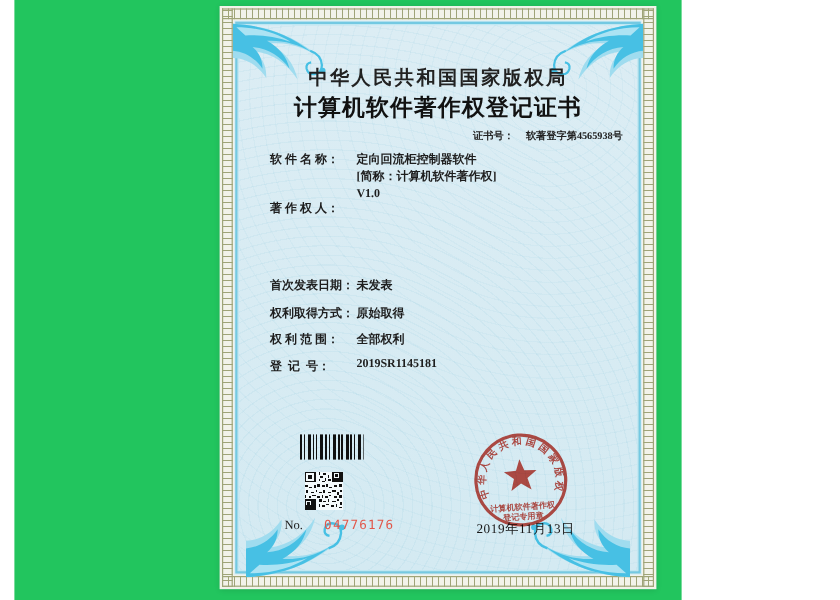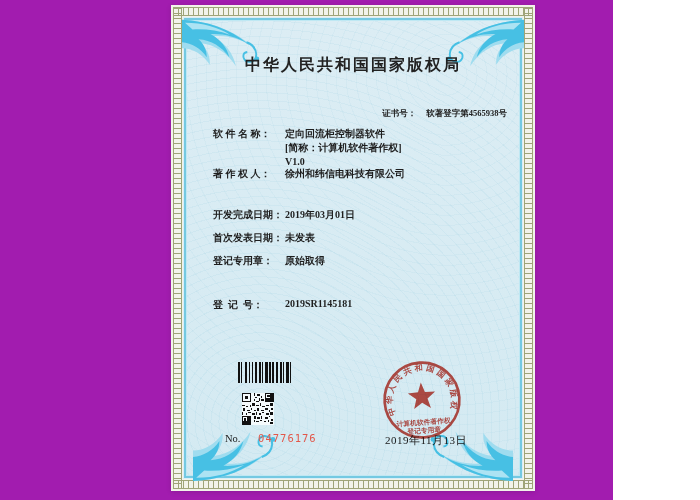--- a/index.html
+++ b/index.html
@@ -1,17 +1,17 @@
 <!DOCTYPE html>
 <html><head>
 <meta charset="utf-8">
 <style>
   html,body{margin:0;padding:0;background:#ffffff;}
-  #stage{position:relative;width:613px;height:500px;background:#a21caf;overflow:hidden;
-         font-family:"Liberation Serif","DejaVu Serif",serif;}
+  #stage{position:relative;width:556px;height:500px;background:#22c55e;overflow:hidden;
+         font-family:"Liberation Serif","DejaVu Serif",serif;margin-left:12px;}
   
   #cert{position:absolute;left:171px;top:5px;width:364px;height:486px;
         background:#f2f3ea;box-shadow:0 1px 5px rgba(0,0,0,.13);}
   
   .chain{position:absolute;z-index:1;}
   .chain.h{left:2px;right:2px;height:9px;
      background-image:linear-gradient(#9fa478,#9fa478),linear-gradient(#9fa478,#9fa478),
        repeating-linear-gradient(90deg,#9fa478 0 1px,rgba(159,164,120,0) 1px 5px);
      background-size:100% 1px,100% 1px,100% 100%;
      background-position:0 0,0 100%,0 0;background-repeat:no-repeat,no-repeat,repeat;}
@@ -101,45 +101,45 @@
       </svg>
     <svg class="flr" style="right:11px;bottom:10px" width="118" height="56" viewBox="0 0 120 70">
       <g transform="translate(120,70) scale(-1,-1)">
           <use href="#flourish-art"></use>
         </g>
       </svg>
 
     <div class="content">
 
       <div id="authority">中华人民共和国国家版权局</div>
+      <div id="cert-title">计算机软件著作权登记证书</div>
       <div id="certno"><span>证书号：</span><span class="sp"></span><span>软著登字第4565938号</span></div>
 
       <div class="row row1" style="top:122px">
         <span class="lbl">软 件 名 称：</span>
         <span class="val">
           <span class="vline">定向回流柜控制器软件</span>
           <span class="vline">[简称：计算机软件著作权]</span>
           <span class="vline">V1.0</span>
         </span>
       </div>
       <div class="row" style="top:162px">
         <span class="lbl">著 作 权 人：</span>
-        <span class="val">徐州和纬信电科技有限公司</span>
-      </div>
-      <div class="row" style="top:203px">
-        <span class="lbl">开发完成日期：</span>
-        <span class="val">2019年03月01日</span>
       </div>
       <div class="row" style="top:226px">
         <span class="lbl">首次发表日期：</span>
         <span class="val">未发表</span>
       </div>
       <div class="row" style="top:249px">
-        <span class="lbl">登记专用章：</span>
+        <span class="lbl">权利取得方式：</span>
         <span class="val">原始取得</span>
+      </div>
+      <div class="row" style="top:271px">
+        <span class="lbl">权 利 范 围：</span>
+        <span class="val">全部权利</span>
       </div>
       <div class="row" style="top:293px">
         <span class="lbl">登  记  号：</span>
         <span class="val">2019SR1145181</span>
       </div>
 
 
       <div id="barcode"></div>
       <svg id="qr" viewBox="0 0 25 25" shape-rendering="crispEdges">
         <rect width="25" height="25" fill="#f4fafc"></rect>

